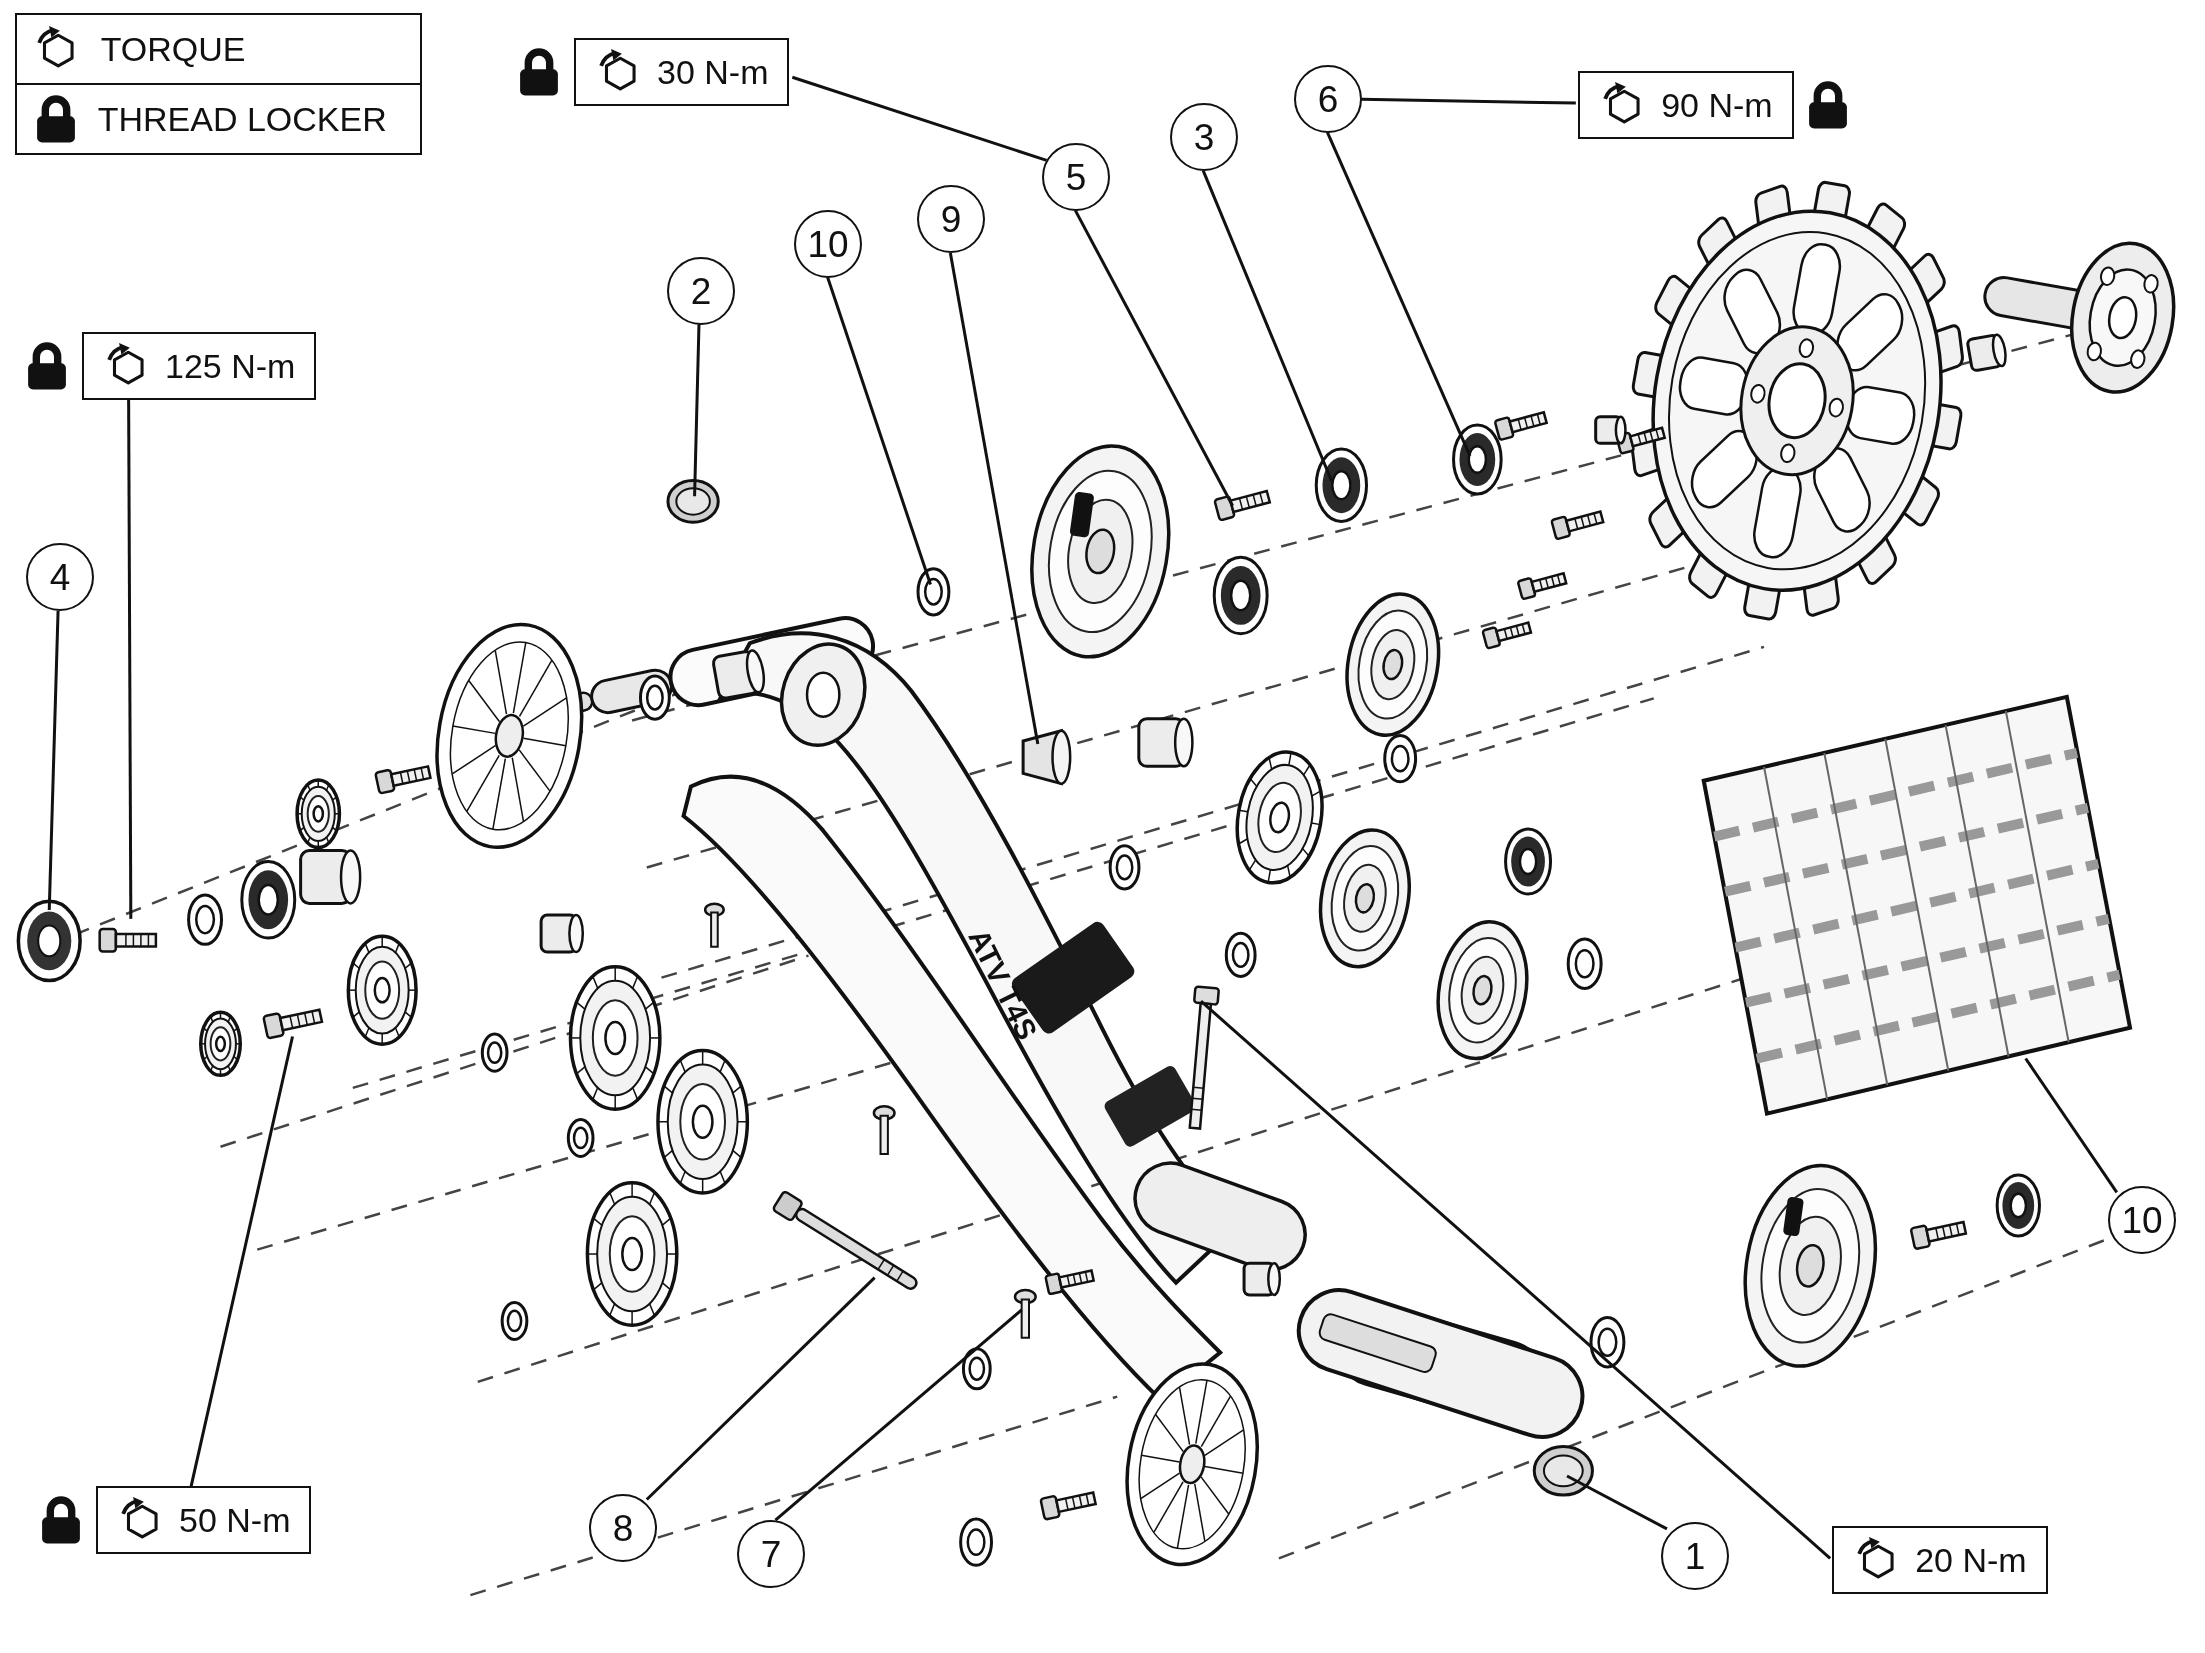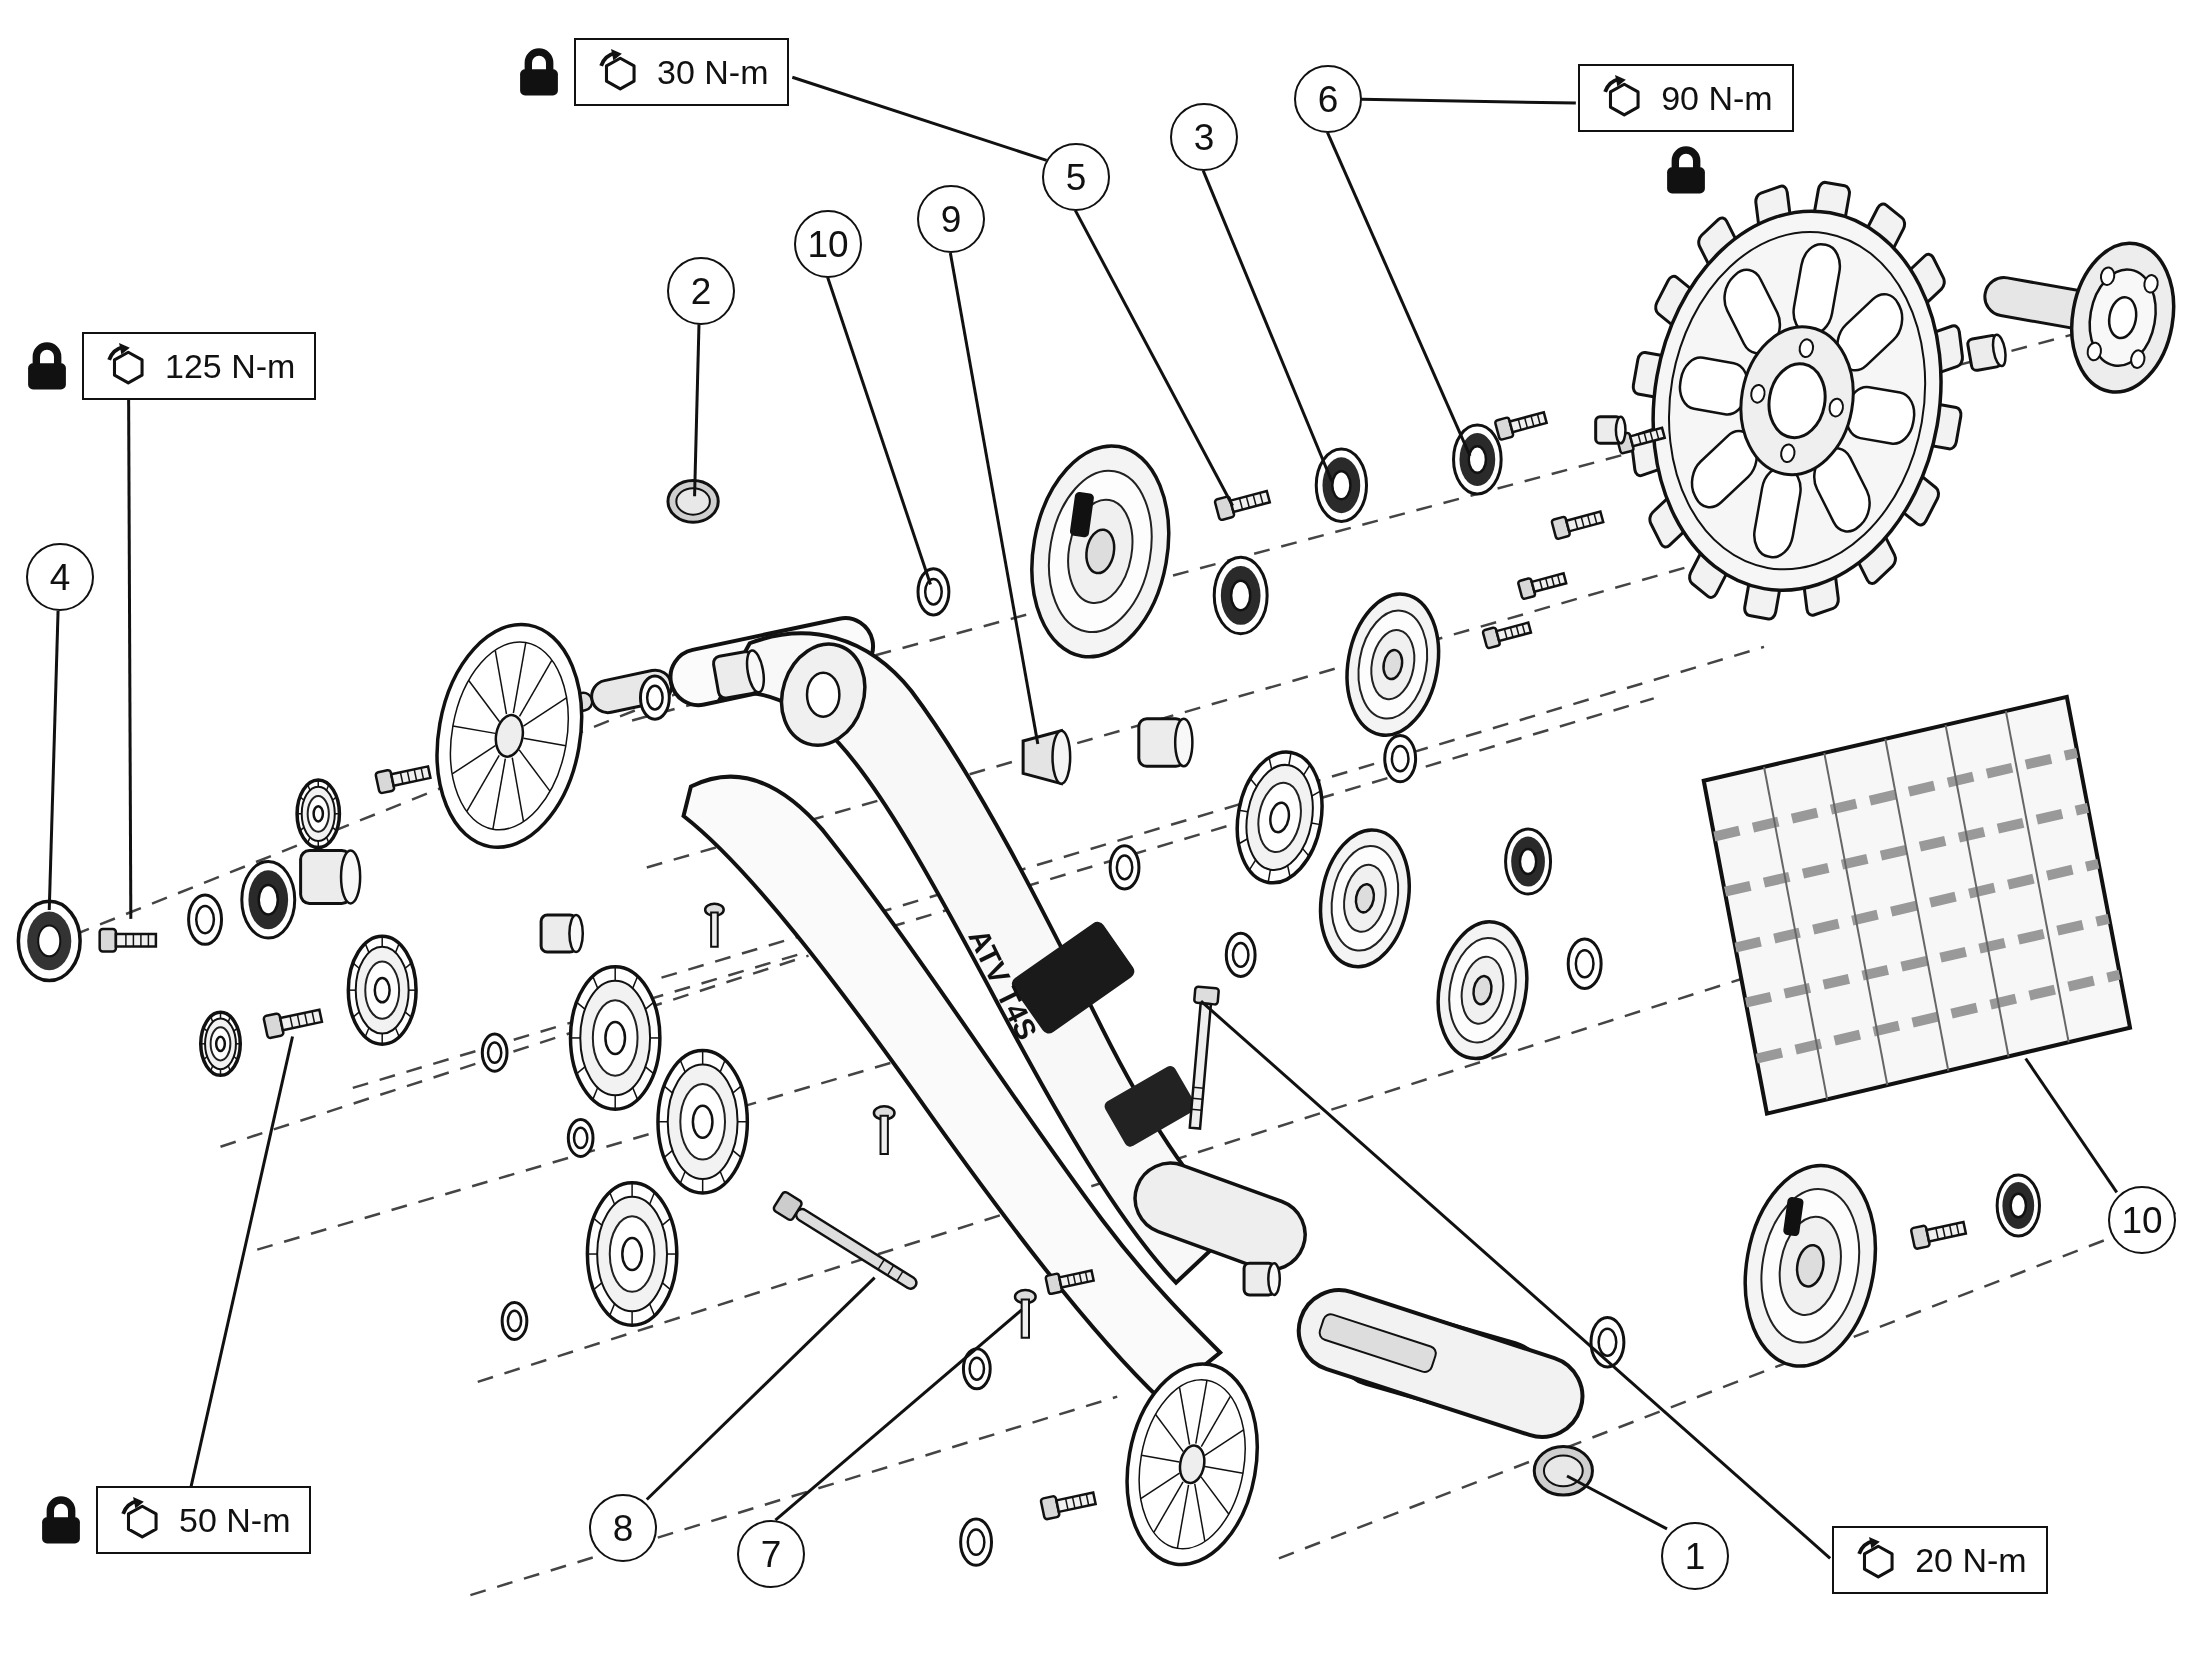--- a/index.html
+++ b/index.html
@@ -307,37 +307,54 @@
     <line x1="175" y1="542" x2="178" y2="1250"></line>
     <line x1="260" y1="2022" x2="398" y2="1410"></line>
     <line x1="880" y1="2040" x2="1190" y2="1738"></line>
     <line x1="1055" y1="2068" x2="1390" y2="1782"></line>
     <line x1="2268" y1="2080" x2="2132" y2="2008"></line>
     <line x1="2880" y1="1622" x2="2756" y2="1440"></line>
     <line x1="2490" y1="2120" x2="1634" y2="1362"></line>
   </g>
 </svg>
 
+<div class="legend">
+  <div class="legend-row">
+    <svg class="hex-icon" viewBox="0 0 64 60">
+      <path d="M33,12 L51,22 L51,42 L33,52 L15,42 L15,22 Z" fill="#fff" stroke="#111" stroke-width="4" stroke-linejoin="round"></path>
+      <path d="M8,22 A26,26 0 0 1 27,5" fill="none" stroke="#111" stroke-width="5"></path>
+      <path d="M21,0 L35,6 L24,15 Z" fill="#111"></path>
+    </svg>
+    <span>TORQUE</span>
+  </div>
+  <div class="legend-row">
+    <svg class="lock-icon" viewBox="0 0 56 64">
+      <path d="M15,30 V20 a13,13 0 0 1 26,0 V30" fill="none" stroke="#111" stroke-width="9"></path>
+      <rect x="5" y="28" width="46" height="32" rx="6" fill="#111"></rect>
+    </svg>
+    <span>THREAD LOCKER</span>
+  </div>
+</div>
 
 <div class="callout" style="left:516px;top:38px;">
   <svg class="lock-icon" viewBox="0 0 56 64">
     <path d="M15,30 V20 a13,13 0 0 1 26,0 V30" fill="none" stroke="#111" stroke-width="9"></path>
     <rect x="5" y="28" width="46" height="32" rx="6" fill="#111"></rect>
   </svg>
   <div class="cbox">
     <svg class="hex-icon" viewBox="0 0 64 60">
       <path d="M33,12 L51,22 L51,42 L33,52 L15,42 L15,22 Z" fill="#fff" stroke="#111" stroke-width="4" stroke-linejoin="round"></path>
       <path d="M8,22 A26,26 0 0 1 27,5" fill="none" stroke="#111" stroke-width="5"></path>
       <path d="M21,0 L35,6 L24,15 Z" fill="#111"></path>
     </svg>
     <span>30 N-m</span>
   </div>
 </div>
 
-<div class="callout" style="left:1578px;top:64px;flex-direction:column;">
+<div class="callout" style="left:1578px;top:71px;">
   <div class="cbox">
     <svg class="hex-icon" viewBox="0 0 64 60">
       <path d="M33,12 L51,22 L51,42 L33,52 L15,42 L15,22 Z" fill="#fff" stroke="#111" stroke-width="4" stroke-linejoin="round"></path>
       <path d="M8,22 A26,26 0 0 1 27,5" fill="none" stroke="#111" stroke-width="5"></path>
       <path d="M21,0 L35,6 L24,15 Z" fill="#111"></path>
     </svg>
     <span>90 N-m</span>
   </div>
   <svg class="lock-icon" viewBox="0 0 56 64">
     <path d="M15,30 V20 a13,13 0 0 1 26,0 V30" fill="none" stroke="#111" stroke-width="9"></path>

